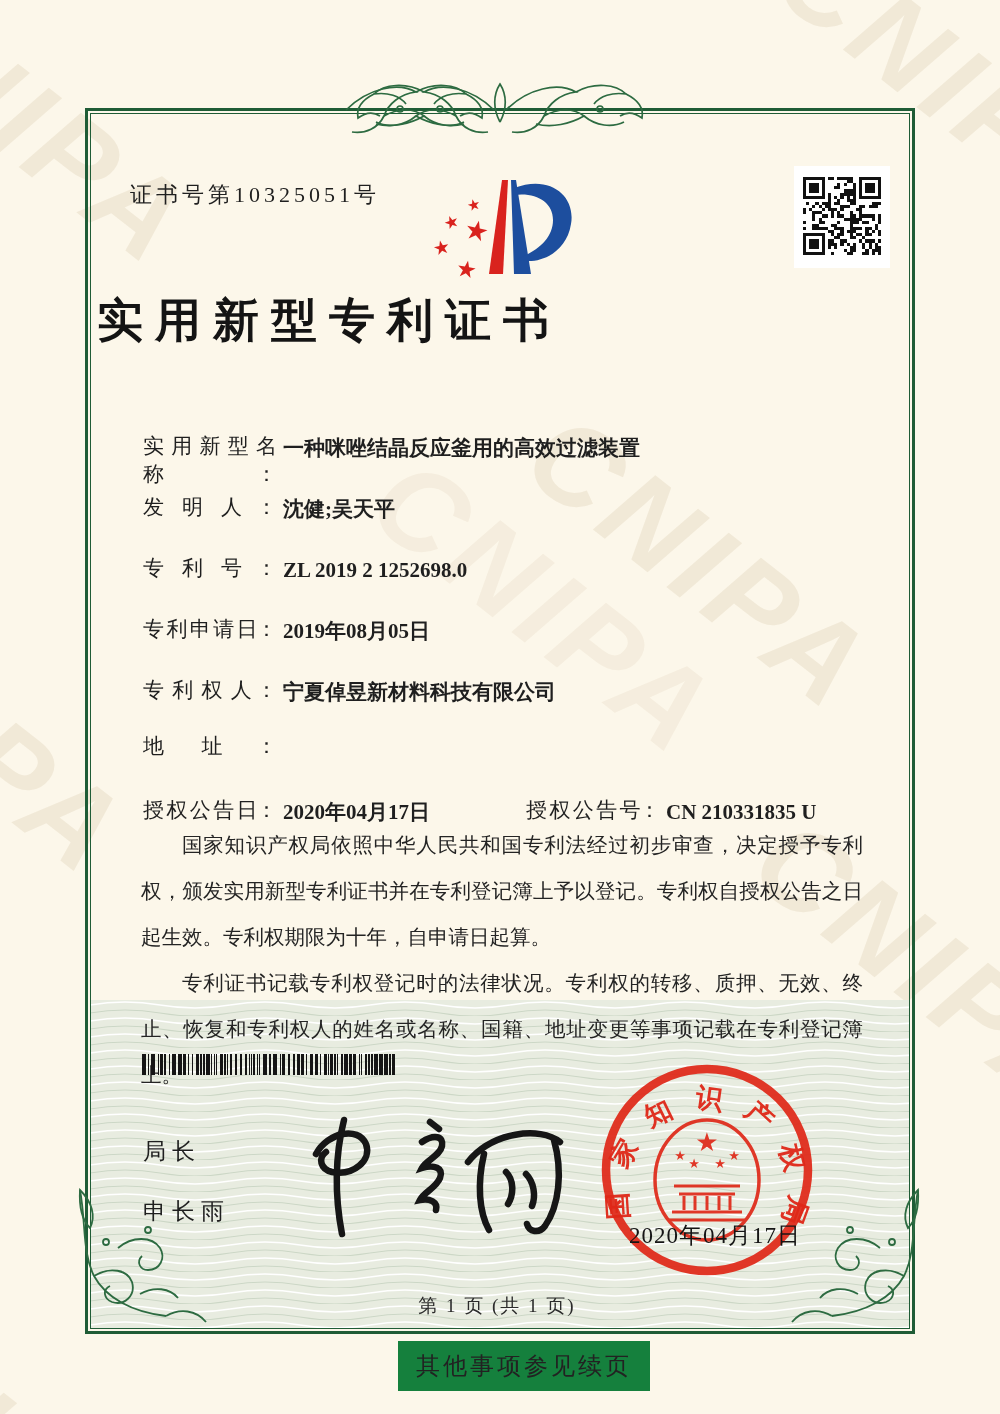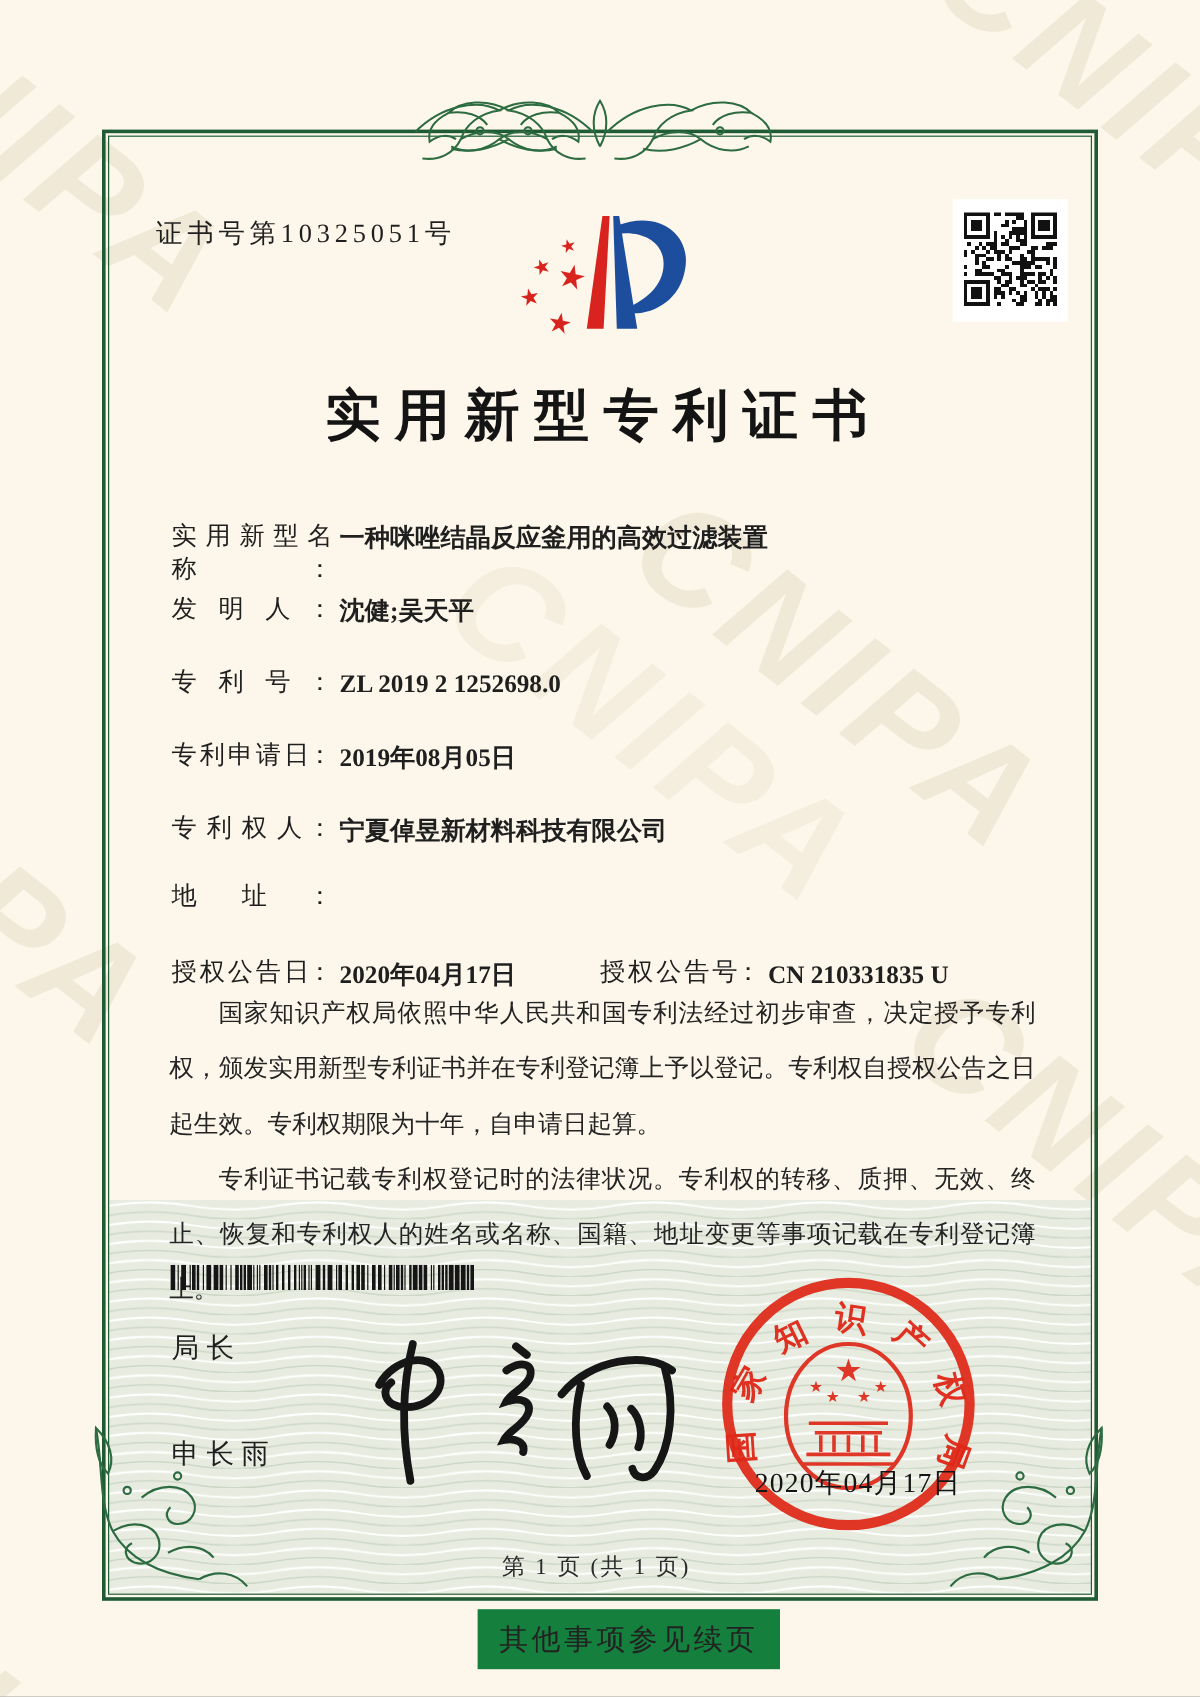--- a/index.html
+++ b/index.html
@@ -12,29 +12,29 @@
   .wm.light{color:rgba(186,160,118,0.10);}
   
   .frame{position:absolute;left:85px;top:108px;width:824px;height:1220px;border:3px solid #1f5c36;z-index:2;}
   .frame-inner{position:absolute;inset:2px;border:1px solid #1f5c36;}
   .wavepanel{position:absolute;left:90px;top:1000px;width:820px;height:328px;z-index:1;}
   .orn{position:absolute;z-index:3;}
   
   .cert-no{position:absolute;left:130px;top:180px;font-size:22px;letter-spacing:4px;z-index:4;}
   .qr-box{position:absolute;left:794px;top:166px;width:96px;height:102px;background:#ffffff;z-index:4;}
   .logo{position:absolute;left:418px;top:164px;width:172px;height:132px;z-index:4;}
-  .title{position:absolute;left:85px;top:316px;width:824px;text-align:center;font-size:46px;font-weight:bold;
+  .title{position:absolute;left:85px;top:290px;width:824px;font-size:46px;font-weight:bold;
          letter-spacing:12px;text-indent:12px;color:#141414;z-index:4;}
   
   .fields{position:absolute;left:143px;top:424px;width:724px;z-index:4;font-size:21px;}
   .frow{position:absolute;left:0;display:flex;align-items:flex-start;}
   .flabel{display:inline-block;width:134px;text-align:justify;text-align-last:justify;flex:none;}
   .flabel:after{content:"：";margin-left:-4px;}
   .fvalue{display:inline-block;margin-left:6px;width:566px;line-height:32px;font-weight:bold;}
-  .grant-no{position:absolute;left:357px;top:0;display:flex;}
+  .grant-no{position:absolute;left:383px;top:0;display:flex;}
   .grant-no .fvalue{width:220px;font-family:"Liberation Serif",serif;}
   
   .bodytext{position:absolute;left:141px;top:822px;width:722px;font-size:20.5px;line-height:46px;
             text-align:justify;z-index:4;color:#242424;}
   .bodytext p{margin:0;text-indent:2em;}
   
   .barcode{position:absolute;left:142px;top:1054px;z-index:4;}
   .signer{position:absolute;left:143px;font-size:23px;letter-spacing:6px;z-index:4;}
   .sig{position:absolute;left:292px;top:1102px;width:284px;height:148px;z-index:4;}
   .seal{position:absolute;left:592px;top:1056px;width:230px;height:230px;z-index:5;}
@@ -440,21 +440,21 @@
         <rect x="226" y="0" width="2" height="21" fill="#151515"></rect>
         <rect x="229" y="0" width="2" height="21" fill="#151515"></rect>
         <rect x="232" y="0" width="4" height="21" fill="#151515"></rect>
         <rect x="237" y="0" width="4" height="21" fill="#151515"></rect>
         <rect x="242" y="0" width="4" height="21" fill="#151515"></rect>
         <rect x="247" y="0" width="2" height="21" fill="#151515"></rect>
         <rect x="250" y="0" width="3" height="21" fill="#151515"></rect>
       </svg>
   </div>
 
-  <div class="signer" style="top:1108px">局长</div>
+  <div class="signer" style="top:1136px">局长</div>
   <div class="signer" style="top:1196px">申长雨</div>
 
   <svg class="sig" viewBox="0 0 284 148">
     <g fill="none" stroke="#161616" stroke-width="6.5" stroke-linecap="round">
       <path d="M52,18 C44,50 42,90 50,132"></path>
       <path d="M24,52 C36,30 66,24 74,42 C80,58 62,74 40,70 C28,67 26,56 34,50"></path>
       <path d="M138,20 l9,7"></path>
       <path d="M130,40 C142,32 152,34 150,44 C148,54 134,58 130,66 C142,62 152,66 148,76 C144,86 132,90 128,98 C138,96 146,100 144,108"></path>
       <path d="M176,60 C200,30 248,24 268,40"></path>
       <path d="M192,52 C185,82 187,110 197,128"></path>

